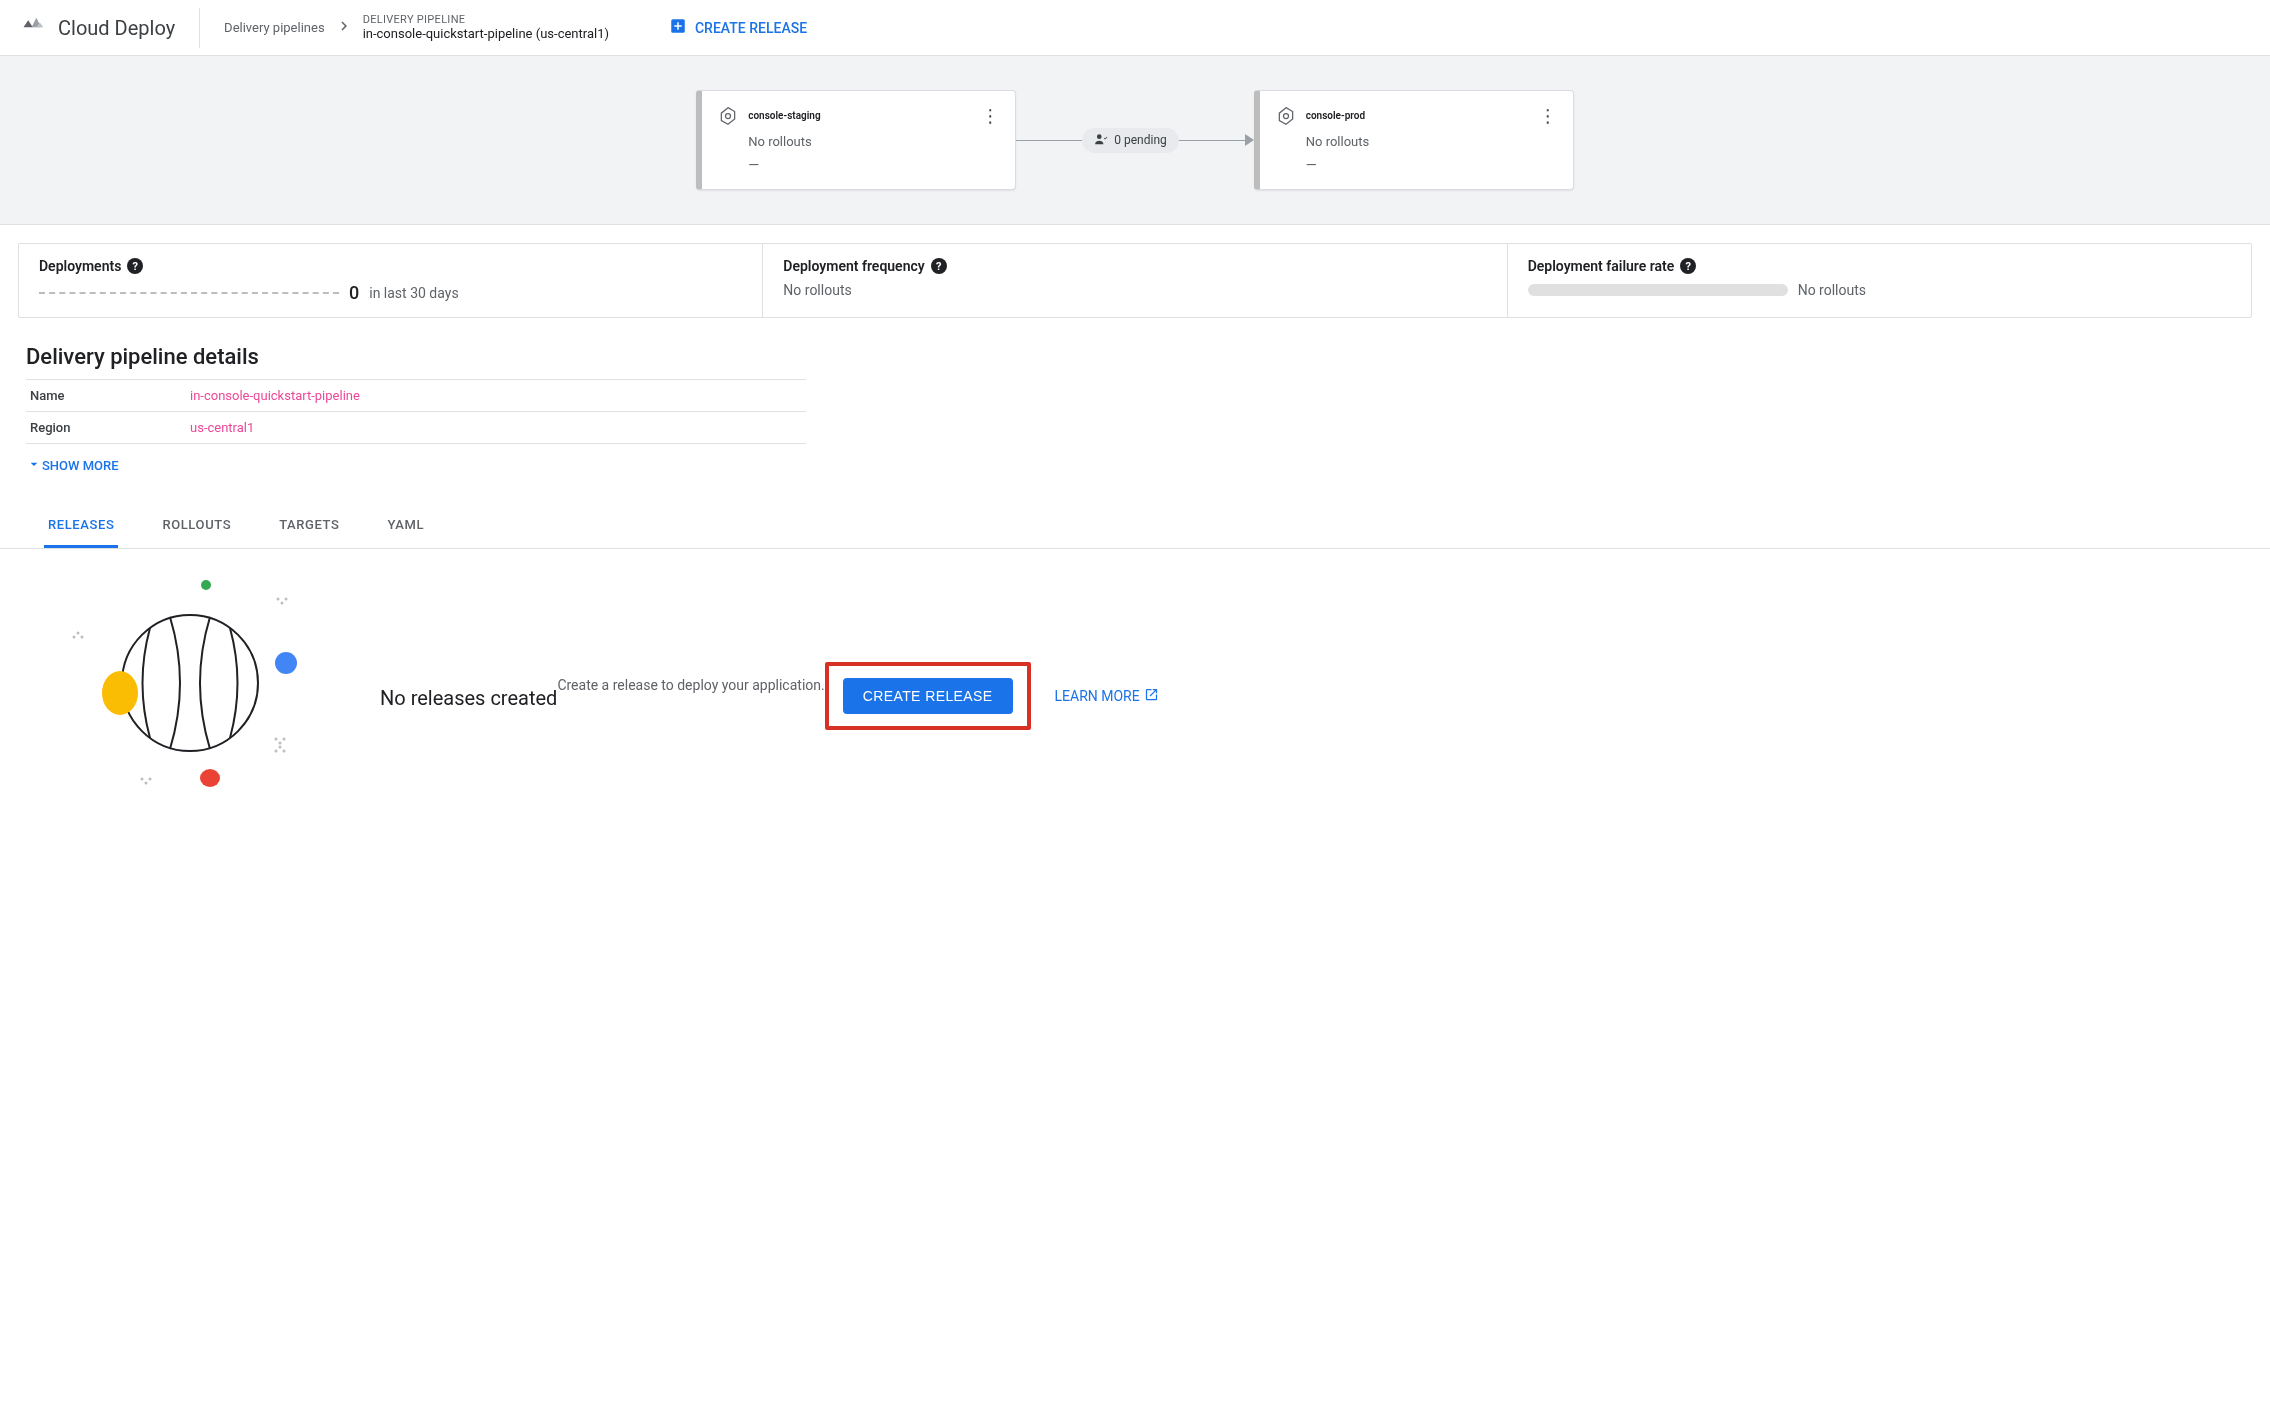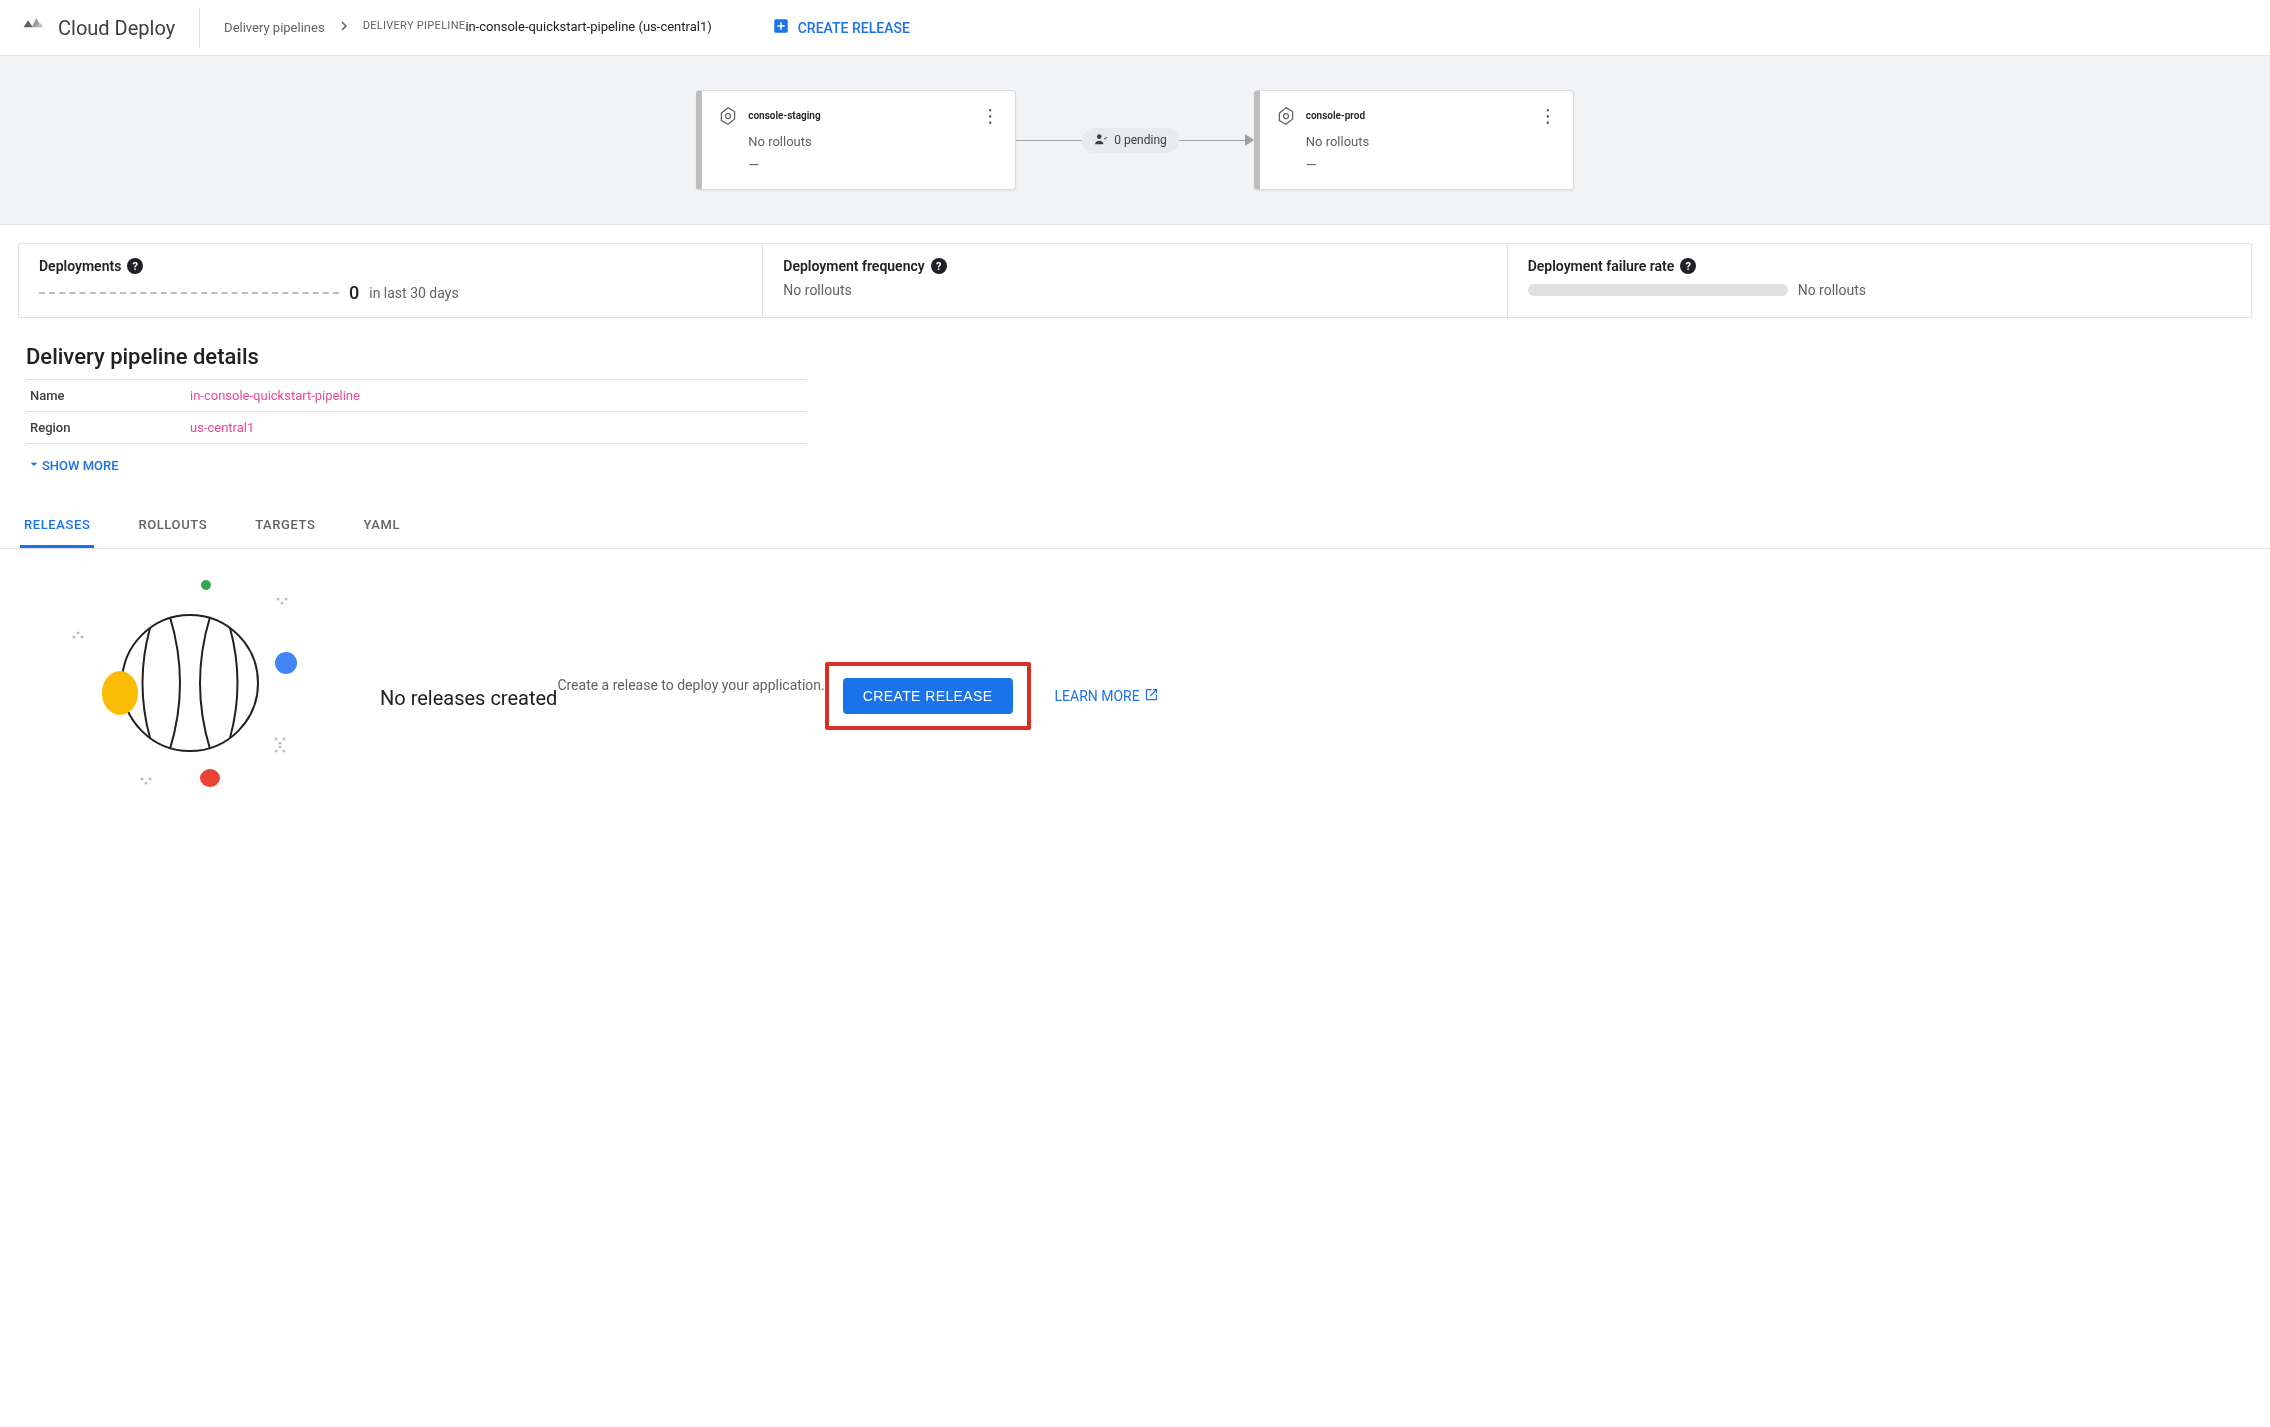--- a/index.html
+++ b/index.html
@@ -33,21 +33,21 @@
 .breadcrumb {
   display: flex;
   align-items: center;
   padding-left: 24px;
   gap: 10px;
   font-size: 13px;
   flex: 1;
 }
 .breadcrumb-link { color: #5f6368; cursor: pointer; }
 .breadcrumb-chevron { color: #5f6368; }
-.breadcrumb-current { display: flex; line-height: 1.25; }
+.breadcrumb-current { display: flex; flex-direction: column; line-height: 1.25; }
 .breadcrumb-label { font-size: 11px; color: #5f6368; text-transform: uppercase; letter-spacing: 0.3px; }
 .breadcrumb-value { font-size: 13px; color: #202124; }
 .create-release-top {
   display: flex;
   align-items: center;
   gap: 8px;
   color: #1a73e8;
   font-weight: 500;
   font-size: 14px;
   cursor: pointer;
@@ -129,21 +129,21 @@
   display: flex;
   align-items: center;
   gap: 0;
   margin-top: 12px;
   cursor: pointer;
 }
 
 .tabs {
   display: flex;
   gap: 40px;
-  padding: 0 20px;
+  padding: 0 44px;
   margin-top: 24px;
   border-bottom: 1px solid #e0e0e0;
 }
 .tab {
   padding: 10px 4px 13px 4px;
   font-size: 13px;
   font-weight: 500;
   letter-spacing: 0.6px;
   color: #5f6368;
   cursor: pointer;

